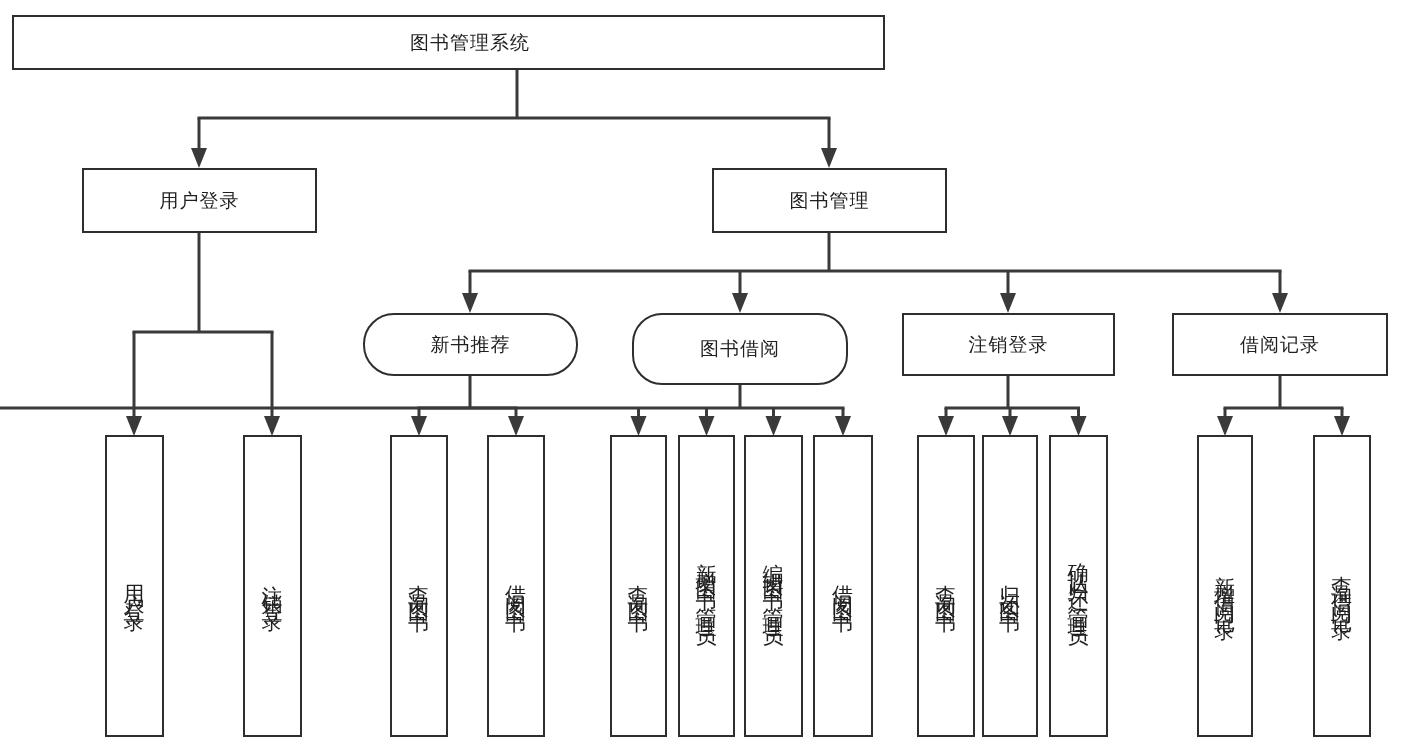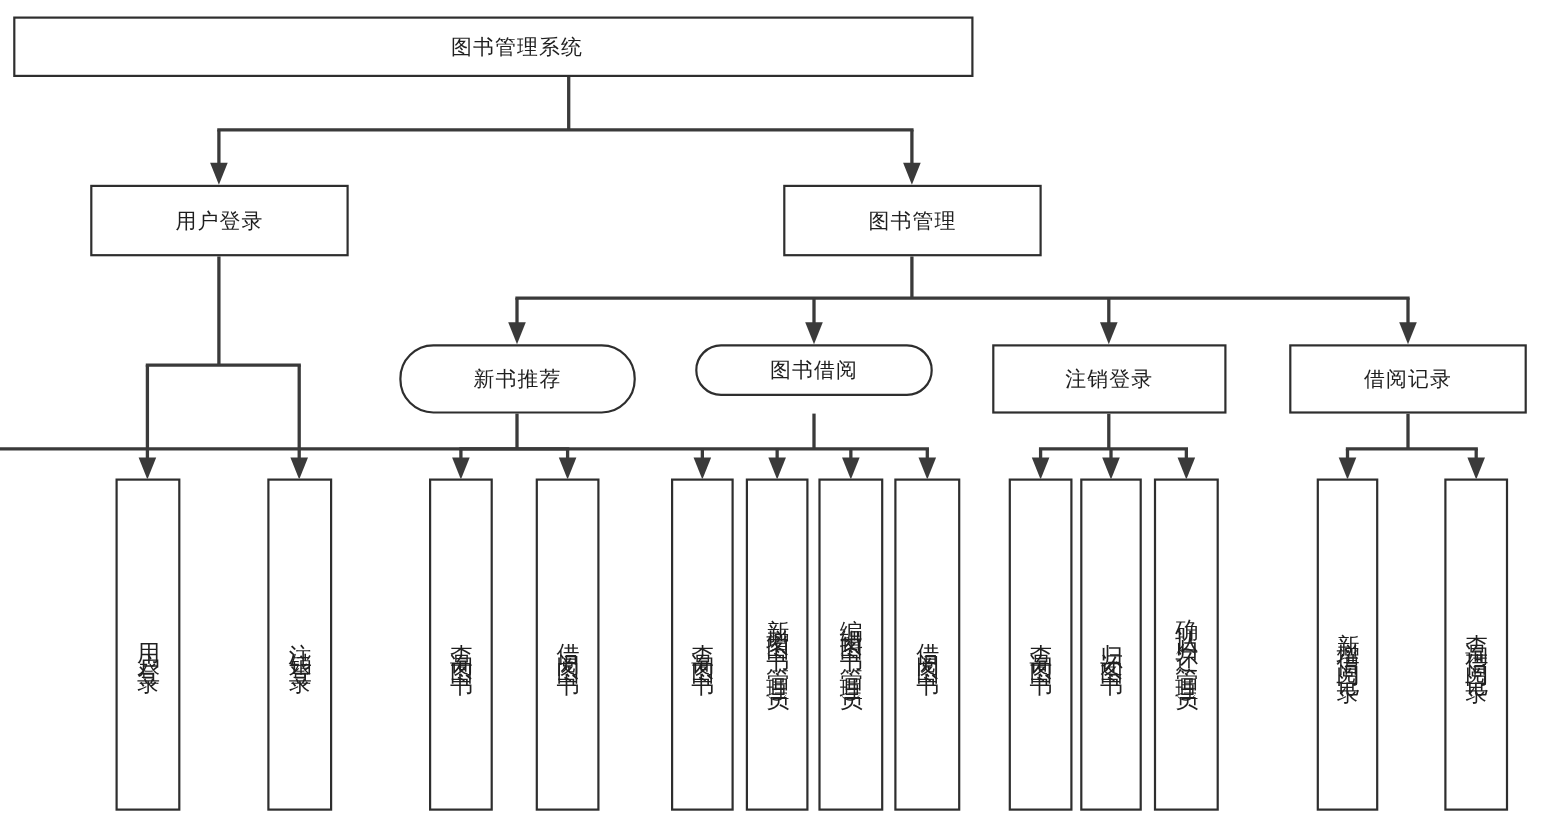--- a/index.html
+++ b/index.html
@@ -38,21 +38,21 @@
     font-size:21px;
     letter-spacing:9px;
     line-height:1;
     top:435px;height:302px;
   }
   
   .n-root{left:12px;top:15px;width:873px;height:55px;padding-left:43px;}
   .n-user-login{left:82px;top:168px;width:235px;height:65px;}
   .n-book-mgmt{left:712px;top:168px;width:235px;height:65px;}
   .n-new-books{left:363px;top:313px;width:215px;height:63px;border-radius:31px;}
-  .n-book-borrow{left:632px;top:313px;width:216px;height:47px;border-radius:30px;}
+  .n-book-borrow{left:632px;top:313px;width:216px;height:72px;border-radius:30px;}
   .n-current-borrow{left:902px;top:313px;width:213px;height:63px;}
   .n-borrow-records{left:1172px;top:313px;width:216px;height:63px;}
   .l-user-1{left:105px;width:59px;}
   .l-user-2{left:243px;width:59px;}
   .l-nb-1{left:390px;width:58px;}
   .l-nb-2{left:487px;width:58px;}
   .l-bb-1{left:610px;width:57px;}
   .l-bb-2{left:678px;width:57px;}
   .l-bb-3{left:744px;width:59px;}
   .l-bb-4{left:813px;width:60px;}

